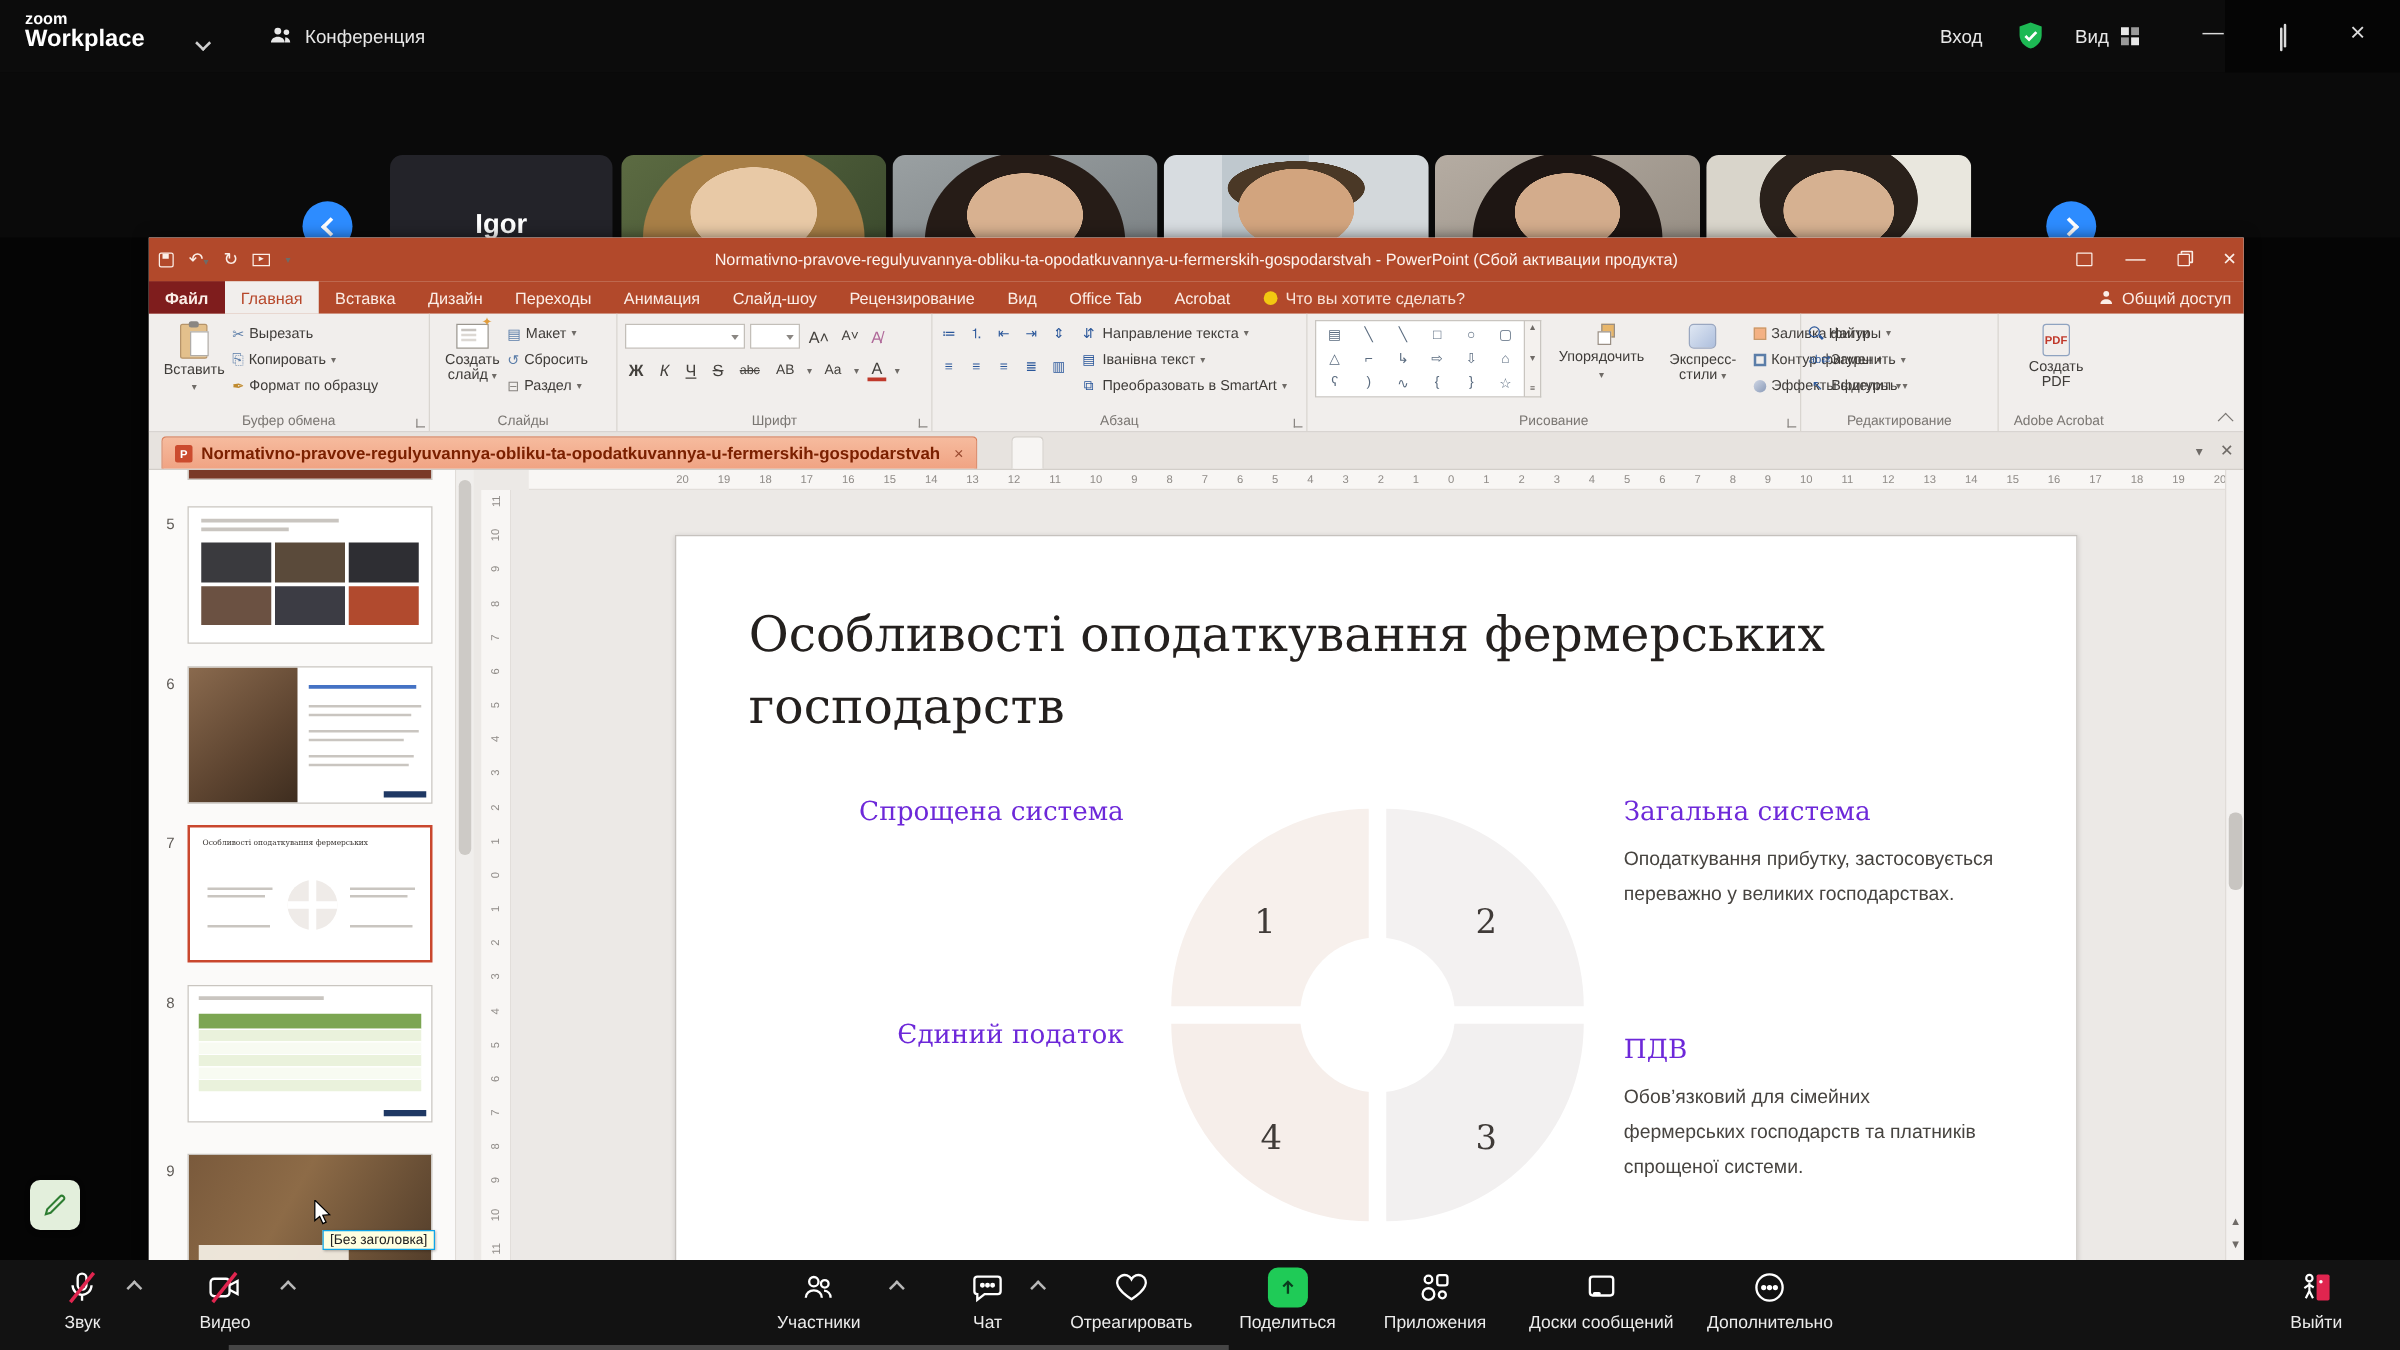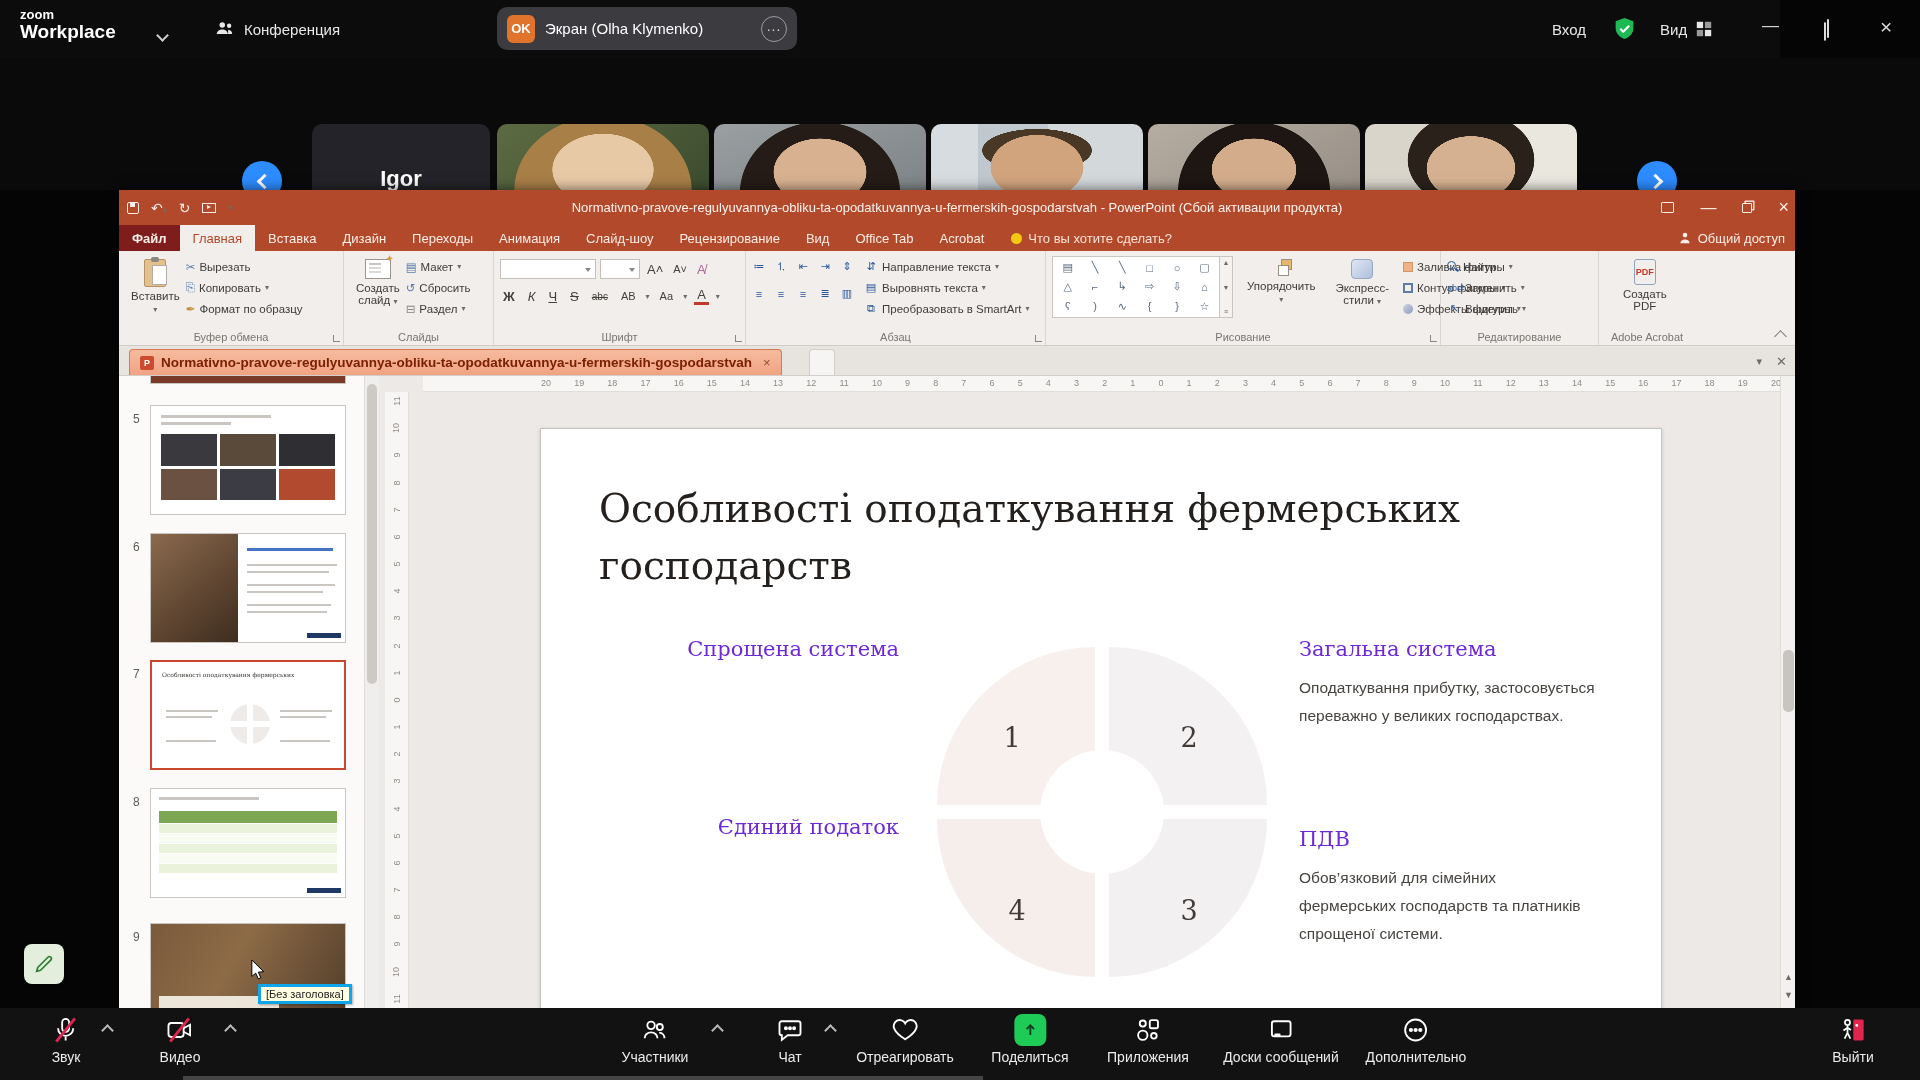--- a/index.html
+++ b/index.html
@@ -163,21 +163,21 @@
   .t8-table { position:absolute; left:8px; top:22px; right:8px; height:72px; }
   .t8-table .hd { height:12px; background:#7ca652; }
   .t8-table .r { height:10px; background:#eaf2dc; border-top:1px solid #fff; }
   .t8-table .r:nth-child(odd) { background:#f8fbf2; }
   .mini-donut { position:absolute; left:78px; top:42px; width:40px; height:40px; border-radius:50%; background:#efebe8; }
   .mini-donut::before { content:""; position:absolute; left:17px; top:0; width:6px; height:40px; background:#fff; }
   .mini-donut::after { content:""; position:absolute; left:0; top:17px; width:40px; height:6px; background:#fff; }
   .mini-title { position:absolute; left:10px; top:8px; width:150px; font-family:"DejaVu Serif",serif; font-size:6px; color:#3a3633; line-height:1.5; }
 
   
-  .tooltip { position:absolute; left:258px; top:984px; background:#ffffe1; border:3px solid #0ea5e9; font-size:11px; color:#222; padding:1px 5px; box-shadow:1px 1px 2px rgba(0,0,0,.3); }
+  .tooltip { position:absolute; left:258px; top:984px; background:#ffffe1; border:1px solid #0ea5e9; font-size:11px; color:#222; padding:1px 5px; box-shadow:1px 1px 2px rgba(0,0,0,.3); }
   .annot-btn { position:absolute; left:24px; top:944px; width:40px; height:40px; border-radius:8px; background:#e3efdc; display:flex; align-items:center; justify-content:center; box-shadow:0 1px 4px rgba(0,0,0,.4); }
 
   
   .zoom-toolbar { position:absolute; left:0; top:1008px; width:1920px; height:72px; background:#121212; }
   .zt-item { position:absolute; top:6px; transform:translateX(-50%); display:flex; flex-direction:column; align-items:center; gap:3px; color:#ececec; }
   .zt-icon { height:32px; display:flex; align-items:center; justify-content:center; }
   .zt-label { font-size:14px; white-space:nowrap; }
   .zt-chev { position:absolute; top:18px; width:9px; height:9px; border-left:2px solid #b9b9b9; border-top:2px solid #b9b9b9; transform:rotate(45deg); }
   .share-tile { width:32px; height:32px; background:#1fcb57; border-radius:8px; display:flex; align-items:center; justify-content:center; }
   .taskbar-sliver { position:absolute; left:183px; top:1076px; width:800px; height:4px; background:#454545; }
@@ -194,25 +194,20 @@
     </div>
     <div class="abs" style="left:158px; top:26px;"><span class="chev-down"></span></div>
     <div class="topbar-item" style="left:214px;">
       <svg width="22" height="22" viewBox="0 0 24 24">
         <circle cx="9" cy="7.5" r="3" fill="#e8e8e8"></circle>
           <path d="M3 17.5c0-3 2.7-5 6-5s6 2 6 5z" fill="#e8e8e8"></path>
         <circle cx="16.5" cy="8.5" r="2.4" fill="#e8e8e8"></circle>
           <path d="M15.5 12.9c2.6.3 4.3 2 4.3 4.6h-4.5z" fill="#e8e8e8"></path>
       </svg>
       <span>Конференция</span>
-    </div>
-    <div class="screen-tab">
-      <div class="ok-avatar">OK</div>
-      <div class="screen-tab-label">Экран (Olha Klymenko)</div>
-      <div class="more-circle">...</div>
     </div>
     <div class="topbar-item" style="left:1552px;">
       <span>Вход</span>
     </div>
     <div class="abs" style="left:1612px; top:16px;">
       <svg width="25" height="26" viewBox="0 0 24 24">
           <path d="M12 1.5l8.5 3v6.5c0 5-3.5 8.8-8.5 10.5C7 19.8 3.5 16 3.5 11V4.5z" fill="#1db954"></path>
           <path d="M8 11.8l2.8 2.8 5.6-5.8" stroke="#fff" stroke-width="2.1" fill="none"></path>
         </svg>
     </div>
@@ -420,21 +415,21 @@
             </div>
           </div>
           <div>
             <div class="smallrow">
                 <span class="ed-ico">⇵</span>
                 <span>Направление текста</span>
                 <span class="caret">▾</span>
               </div>
             <div class="smallrow">
                 <span class="ed-ico">▤</span>
-                <span>Выровнять текста</span>
+                <span>Іванівна текст</span>
                 <span class="caret">▾</span>
               </div>
             <div class="smallrow">
                 <span class="ed-ico">⧉</span>
                 <span>Преобразовать в SmartArt</span>
                 <span class="caret">▾</span>
               </div>
           </div>
         </div>
         <div class="rgroup-label">Абзац</div>

